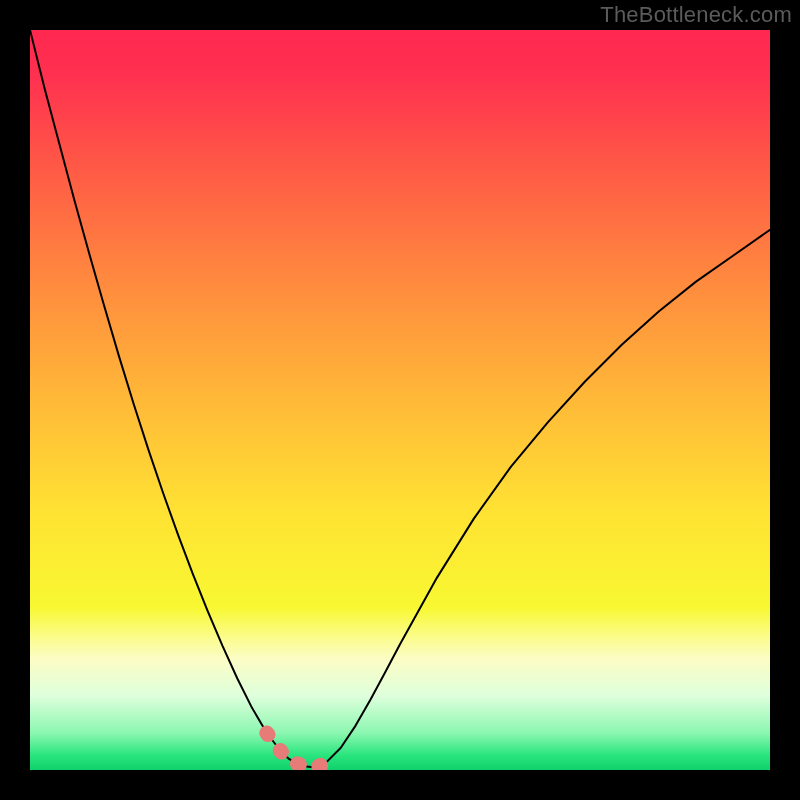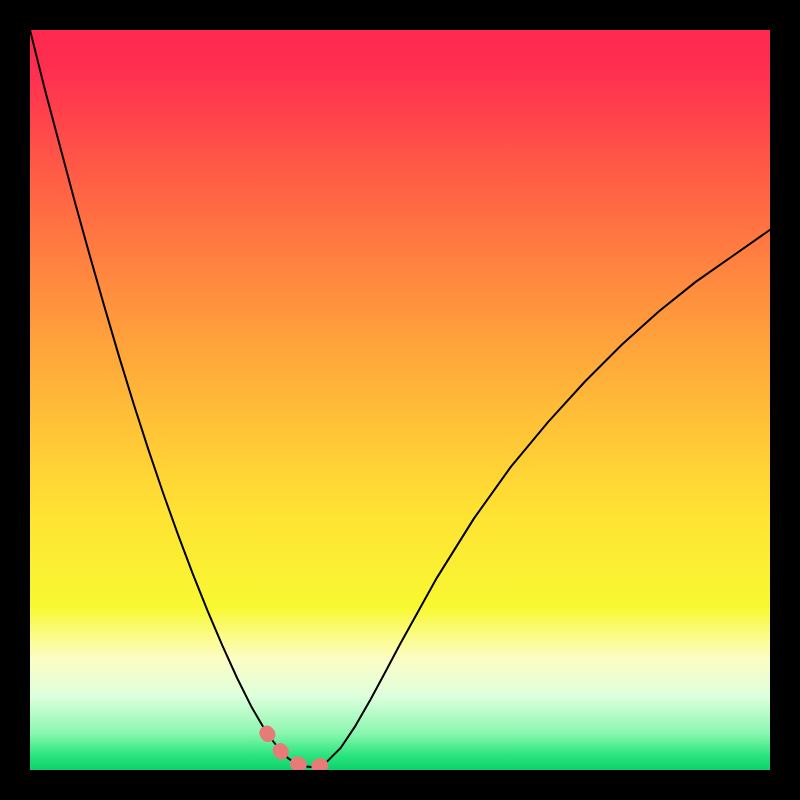--- a/index.html
+++ b/index.html
@@ -40,20 +40,21 @@
   svg {
     display: block;
     width: 740px;
     height: 740px;
   }
 </style>
 </head>
 <body>
 
 <div class="frame">
+  <div class="watermark">TheBottleneck.com</div>
   <div class="plot">
     <svg id="chart-svg" viewBox="0 0 740 740">
         <defs>
           <linearGradient id="bg-grad" x1="0" y1="0" x2="0" y2="1">
             <stop offset="0%" stop-color="#ff2850"></stop>
             <stop offset="6%" stop-color="#ff3050"></stop>
             <stop offset="20%" stop-color="#ff5e45"></stop>
             <stop offset="35%" stop-color="#ff8d3e"></stop>
             <stop offset="50%" stop-color="#ffb938"></stop>
             <stop offset="65%" stop-color="#ffe233"></stop>

